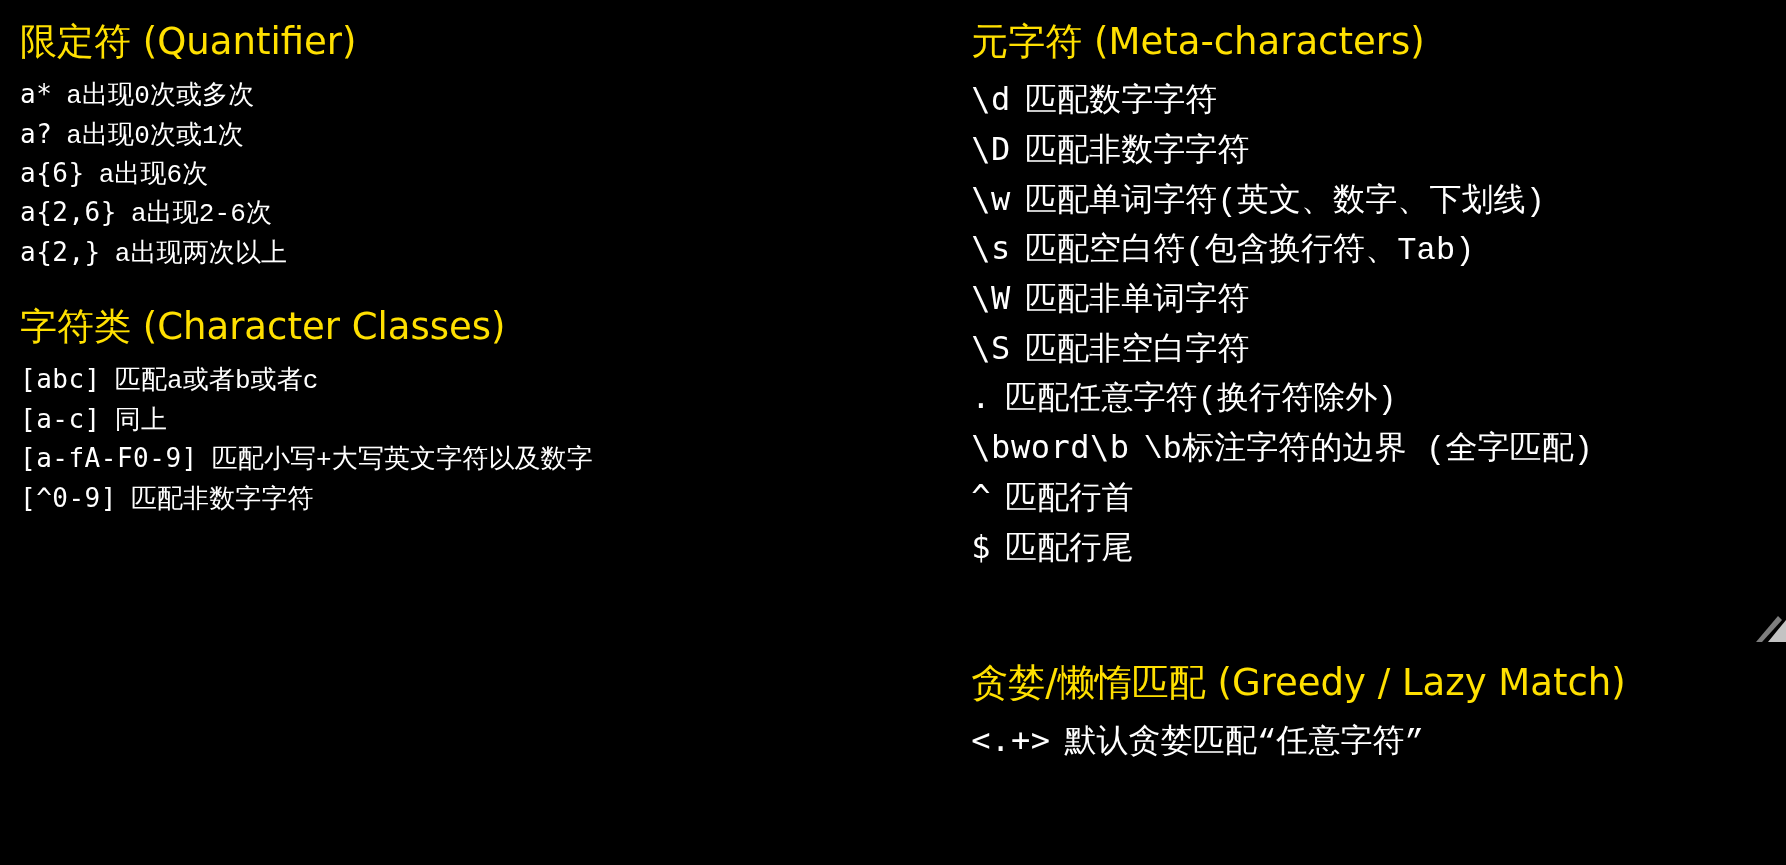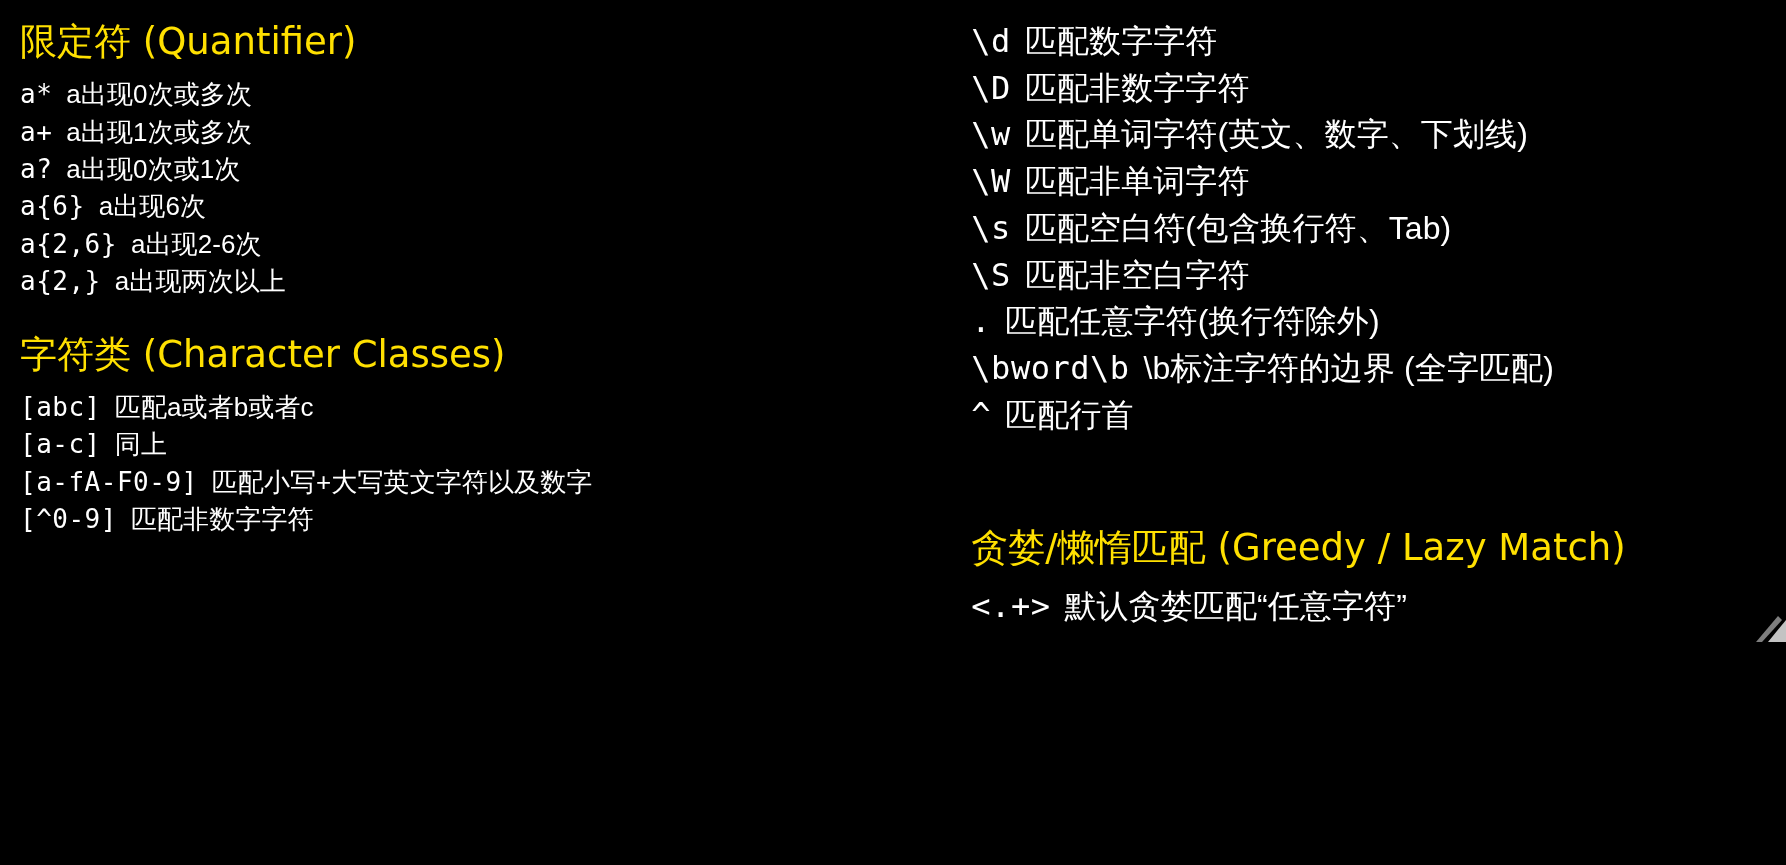--- a/index.html
+++ b/index.html
@@ -62,21 +62,21 @@
     line-height: 1.44;
     color: #ffffff;
     white-space: nowrap;
     letter-spacing: 0.1px;
   }
   .code {
     font-family: "DejaVu Sans Mono", monospace;
     letter-spacing: 0.5px;
   }
   .desc {
-    font-family: Liberation Sans, sans-serif;
+    font-family: Liberation Mono, monospace;
   }
   .gap-s { display: inline-block; width: 14px; }
   .right-block .line { font-size: 32px; line-height: 1.46; }
   .corner {
     position: absolute;
     right: 0;
     bottom: 0;
     width: 60px;
     height: 34px;
     overflow: hidden;
@@ -90,23 +90,20 @@
 <div class="sheet">
   <div class="columns">
 
     <div class="col col-left">
 
       <div class="section">
         <h2 class="section-title">限定符 (Quantifier)</h2>
         <ul class="lines">
           <li class="line">
             <span class="code">a*</span><span class="gap-s"></span><span class="desc">a出现0次或多次</span>
-          </li>
-          <li class="line">
-            <span class="code">a+</span><span class="gap-s"></span><span class="desc">a出现1次或多次</span>
           </li>
           <li class="line">
             <span class="code">a?</span><span class="gap-s"></span><span class="desc">a出现0次或1次</span>
           </li>
           <li class="line">
             <span class="code">a{6}</span><span class="gap-s"></span><span class="desc">a出现6次</span>
           </li>
           <li class="line">
             <span class="code">a{2,6}</span><span class="gap-s"></span><span class="desc">a出现2-6次</span>
           </li>
@@ -133,47 +130,51 @@
             <span class="code">[^0-9]</span><span class="gap-s"></span><span class="desc">匹配非数字字符</span>
           </li>
         </ul>
       </div>
 
     </div>
 
     <div class="col col-right right-block">
 
       <div class="section">
+        <h2 class="section-title">元字符 (Meta-characters)</h2>
         <ul class="lines">
           <li class="line">
             <span class="code">\d</span><span class="gap-s"></span><span class="desc">匹配数字字符</span>
           </li>
           <li class="line">
             <span class="code">\D</span><span class="gap-s"></span><span class="desc">匹配非数字字符</span>
           </li>
           <li class="line">
             <span class="code">\w</span><span class="gap-s"></span><span class="desc">匹配单词字符(英文、数字、下划线)</span>
           </li>
           <li class="line">
-            <span class="code">\W</span><span class="gap-s"></span><span class="desc">匹配非单词字符</span>
+            <span class="code">\s</span><span class="gap-s"></span><span class="desc">匹配空白符(包含换行符、Tab)</span>
           </li>
           <li class="line">
-            <span class="code">\s</span><span class="gap-s"></span><span class="desc">匹配空白符(包含换行符、Tab)</span>
+            <span class="code">\W</span><span class="gap-s"></span><span class="desc">匹配非单词字符</span>
           </li>
           <li class="line">
             <span class="code">\S</span><span class="gap-s"></span><span class="desc">匹配非空白字符</span>
           </li>
           <li class="line">
             <span class="code">.</span><span class="gap-s"></span><span class="desc">匹配任意字符(换行符除外)</span>
           </li>
           <li class="line">
             <span class="code">\bword\b</span><span class="gap-s"></span><span class="desc">\b标注字符的边界 (全字匹配)</span>
           </li>
           <li class="line">
             <span class="code">^</span><span class="gap-s"></span><span class="desc">匹配行首</span>
+          </li>
+          <li class="line">
+            <span class="code">$</span><span class="gap-s"></span><span class="desc">匹配行尾</span>
           </li>
         </ul>
       </div>
 
       <div class="section" style="margin-top:86px;">
         <h2 class="section-title">贪婪/懒惰匹配 (Greedy / Lazy Match)</h2>
         <ul class="lines">
           <li class="line">
             <span class="code">&lt;.+&gt;</span><span class="gap-s"></span><span class="desc">默认贪婪匹配“任意字符”</span>
           </li>

